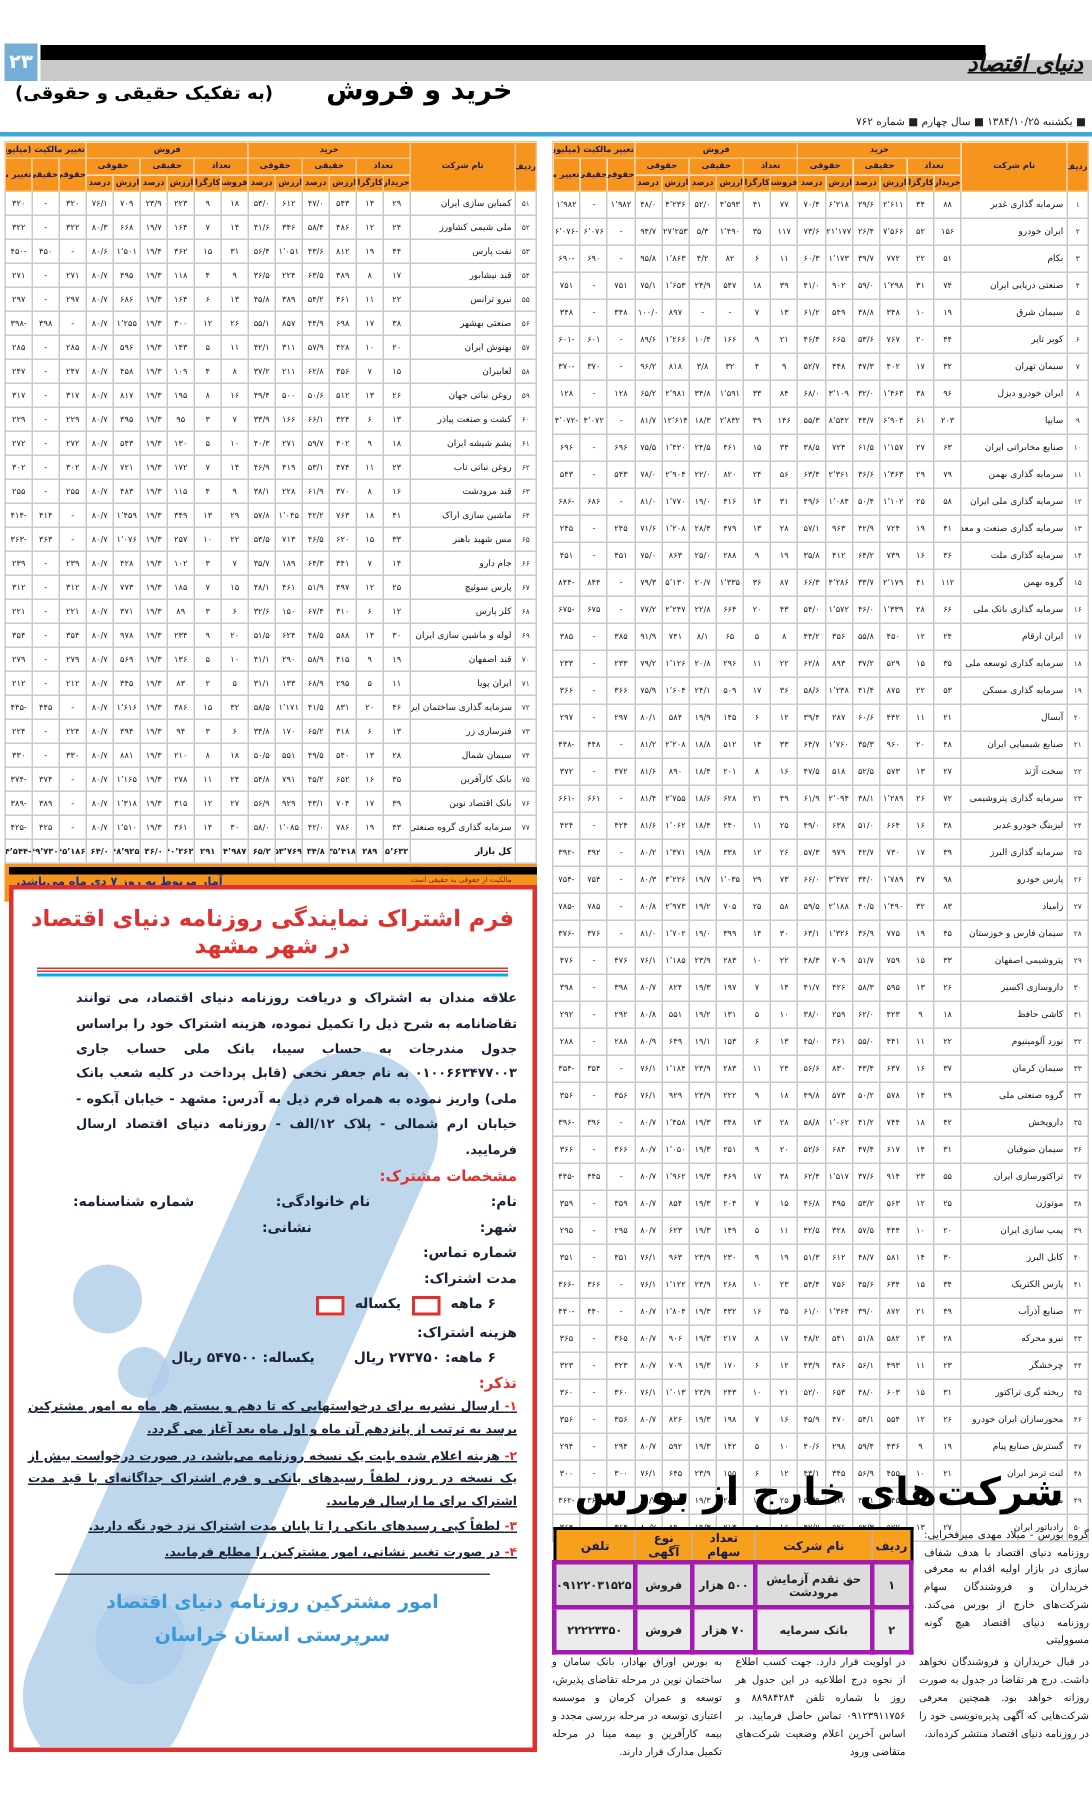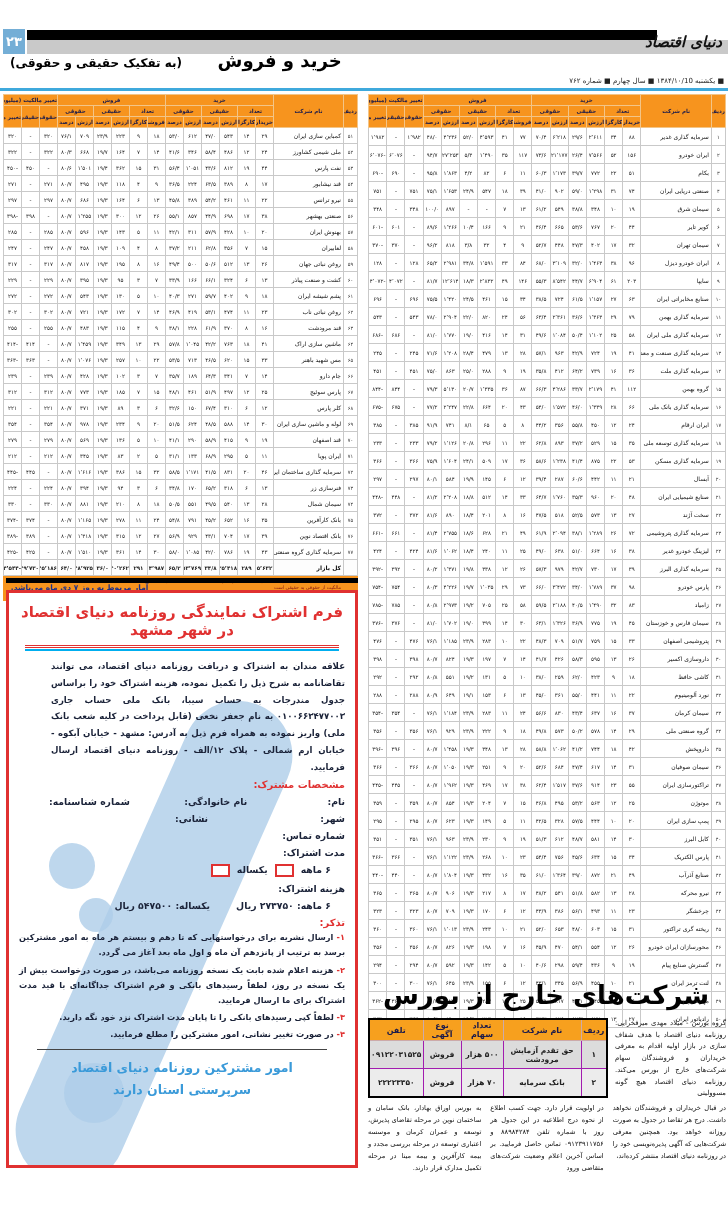--- a/index.html
+++ b/index.html
@@ -4,21 +4,21 @@
 <style>
   html,body{margin:0;padding:0;background:#fff;}
   #page{position:relative;width:728px;height:1205px;background:#fff;overflow:hidden;
         font-family:"DejaVu Sans",sans-serif;direction:rtl;}
   
   .pagenum{position:absolute;left:3px;top:29px;width:22px;height:25px;background:#74AED6;
            color:#fff;font-weight:bold;font-size:13px;text-align:center;line-height:25px;}
   .bar-black{position:absolute;left:27px;top:30px;width:630px;height:10px;background:#000;}
   .bar-gray{position:absolute;left:27px;top:40px;width:701px;height:14px;background:#c9c9c9;}
   .brand{position:absolute;right:6px;top:33px;font-size:15px;font-weight:bold;font-style:italic;
-         font-family:"DejaVu Serif",serif;color:#111;}
+         font-family:"DejaVu Serif",serif;color:#111;text-decoration:underline;}
   .title{position:absolute;left:10px;top:50px;direction:rtl;font-weight:bold;color:#000;}
   .title .t1{font-size:18px;margin-left:30px;} .title .t2{font-size:12px;}
   .dateline{position:absolute;right:4px;top:77px;font-size:7px;color:#222;}
   .bluerule{position:absolute;left:0;top:88px;width:728px;height:3px;background:#3FA9DC;}
   
   .mkt{position:absolute;top:94px;border-collapse:collapse;table-layout:fixed;background:#fff;}
   #tblR{right:2px;width:358px;}
   #tblL{right:370px;width:354px;}
   .mkt th{background:#F7941E;border:1px solid #f3c588;color:#1b1b4b;font-weight:bold;
           font-size:5.5px;padding:0;overflow:hidden;white-space:nowrap;height:10px;}
@@ -44,53 +44,53 @@
   .form-in{position:relative;z-index:2;padding:6px 10px;}
   .f-title{color:#E03131;font-weight:bold;font-size:15px;text-align:center;margin-top:4px;}
   .f-rule{border-bottom:3px double #E03131;margin:6px 6px 1px 6px;}
   .f-rule2{border-bottom:2px solid #00AEEF;margin:0 6px 7px 6px;}
   .f-par{font-size:8.6px;font-weight:bold;color:#1a2238;line-height:1.95;text-align:justify;margin-left:32px;}
   .f-sec{color:#E03131;font-weight:bold;font-size:10px;margin:4px 0 2px;}
   .f-row{display:flex;font-size:9.3px;font-weight:bold;color:#1a2238;margin:6px 0;}
   .f-row span{display:inline-block;}
   .chk{display:inline-block;width:15px;height:9px;border:2px solid #E03131;vertical-align:middle;
        margin:0 7px;background:#fff;}
-  .f-note{font-size:8.2px;font-weight:bold;color:#1a2238;line-height:1.85;text-align:justify;margin:2px 0;}
+  .f-note{font-size:8.2px;font-weight:bold;color:#1a2238;line-height:1.85;text-align:justify;margin:2px 0;text-decoration:underline;}
   .f-note b{color:#E03131;}
   .f-div{border-top:1px solid #444;margin:7px 18px;}
   .f-foot{color:#3A9AD9;font-weight:bold;font-size:12.5px;text-align:center;line-height:1.75;}
   
   .otc-head{position:absolute;left:368px;top:980px;width:356px;text-align:center;font-size:26px;
             font-weight:bold;letter-spacing:-1px;color:#000;}
   .otc-body{position:absolute;left:368px;top:1018px;width:358px;display:flex;gap:7px;direction:rtl;}
   .otc-intro{width:124px;font-size:6.9px;line-height:1.7;text-align:justify;color:#111;}
   .otc-tblwrap{flex:1;}
   .otc-tbl{width:100%;border-collapse:collapse;border:2px solid #000;table-layout:fixed;}
   .otc-tbl th{background:#F7A01E;color:#1b1b4b;font-size:8px;font-weight:bold;height:18px;
               border:1px solid #caa;}
   .otc-tbl td{font-size:7.5px;font-weight:bold;color:#222;text-align:center;height:25px;
-              border:1px solid #a21caf;}
+              border:3px solid #a21caf;}
   .otc-tbl tr:nth-child(1) td{background:#DCDCDC;} .otc-tbl tr:nth-child(2) td{background:#ECECEC;}
   .otc-article{position:absolute;left:368px;top:1102px;width:358px;display:flex;gap:9px;direction:rtl;}
   .otc-article div{flex:1;font-size:6.7px;line-height:1.8;text-align:justify;color:#111;}
 </style>
 </head>
 <body>
 
 <div id="page">
 
   <div class="pagenum">۲۳</div>
   <div class="bar-black"></div>
   <div class="bar-gray"></div>
   <div class="brand">دنیای اقتصاد</div>
   <div class="title">
     <span class="t1">خرید و فروش</span>
     <span class="t2">(به تفکیک حقیقی و حقوقی)</span>
   </div>
-  <div class="dateline">■ یکشنبه ۱۳۸۴/۱۰/10 ■ سال چهارم ■ شماره ۷۶۲</div>
+  <div class="dateline">■ یکشنبه ۱۳۸۴/۱۰/۲۵ ■ سال چهارم ■ شماره ۷۶۲</div>
   <div class="bluerule"></div>
 
   <table class="mkt" id="tblR">
       <colgroup>
         <col style="width:14px">
         <col style="width:70px">
         <col style="width:18px">
         <col style="width:18px">
         <col style="width:18px">
         <col style="width:18px">
@@ -1734,21 +1734,21 @@
       <div class="f-sec">تذکر:</div>
       <div id="notes-list">
           <div class="f-note"><b>۱-</b> ارسال نشریه برای درخواستهایی که تا دهم و بیستم هر ماه به امور مشترکین برسد به ترتیب از پانزدهم آن ماه و اول ماه بعد آغاز می گردد.</div>
           <div class="f-note"><b>۲-</b> هزینه اعلام شده بابت یک نسخه روزنامه می‌باشد، در صورت درخواست بیش از یک نسخه در روز، لطفاً رسیدهای بانکی و فرم اشتراک جداگانه‌ای با قید مدت اشتراک برای ما ارسال فرمایید.</div>
           <div class="f-note"><b>۳-</b> لطفاً کپی رسیدهای بانکی را تا پایان مدت اشتراک نزد خود نگه دارید.</div>
           <div class="f-note"><b>۴-</b> در صورت تغییر نشانی، امور مشترکین را مطلع فرمایید.</div>
         </div>
       <div class="f-div"></div>
       <div class="f-foot">
         <div>امور مشترکین روزنامه دنیای اقتصاد</div>
-        <div>سرپرستی استان دارند</div>
+        <div>سرپرستی استان خراسان</div>
       </div>
     </div>
   </div>
 
   <div class="otc-head">شرکت‌های خارج از بورس</div>
   <div class="otc-body">
     <div class="otc-intro">گروه بورس - میلاد مهدی میرفخرایی: روزنامه دنیای اقتصاد با هدف شفاف سازی در بازار اولیه اقدام به معرفی خریداران و فروشندگان سهام شرکت‌های خارج از بورس می‌کند. روزنامه دنیای اقتصاد هیچ گونه مسوولیتی</div>
     <div class="otc-tblwrap">
       <table class="otc-tbl" id="otcTbl">
           <colgroup>

